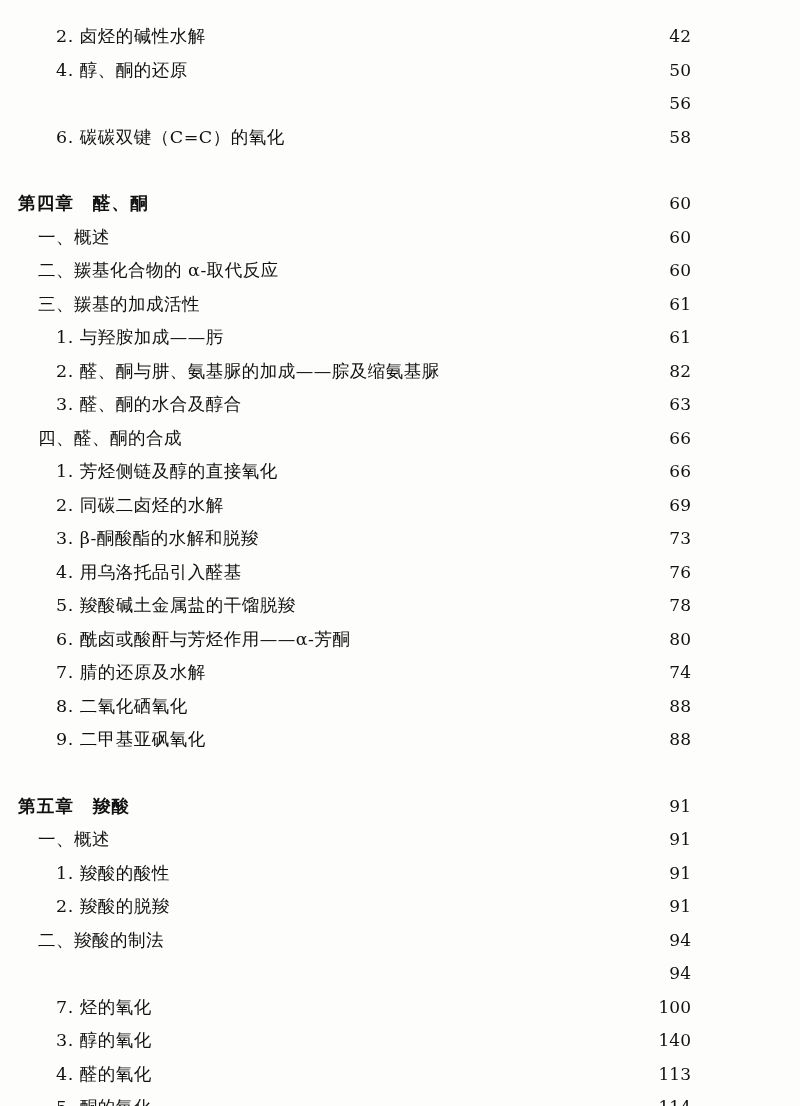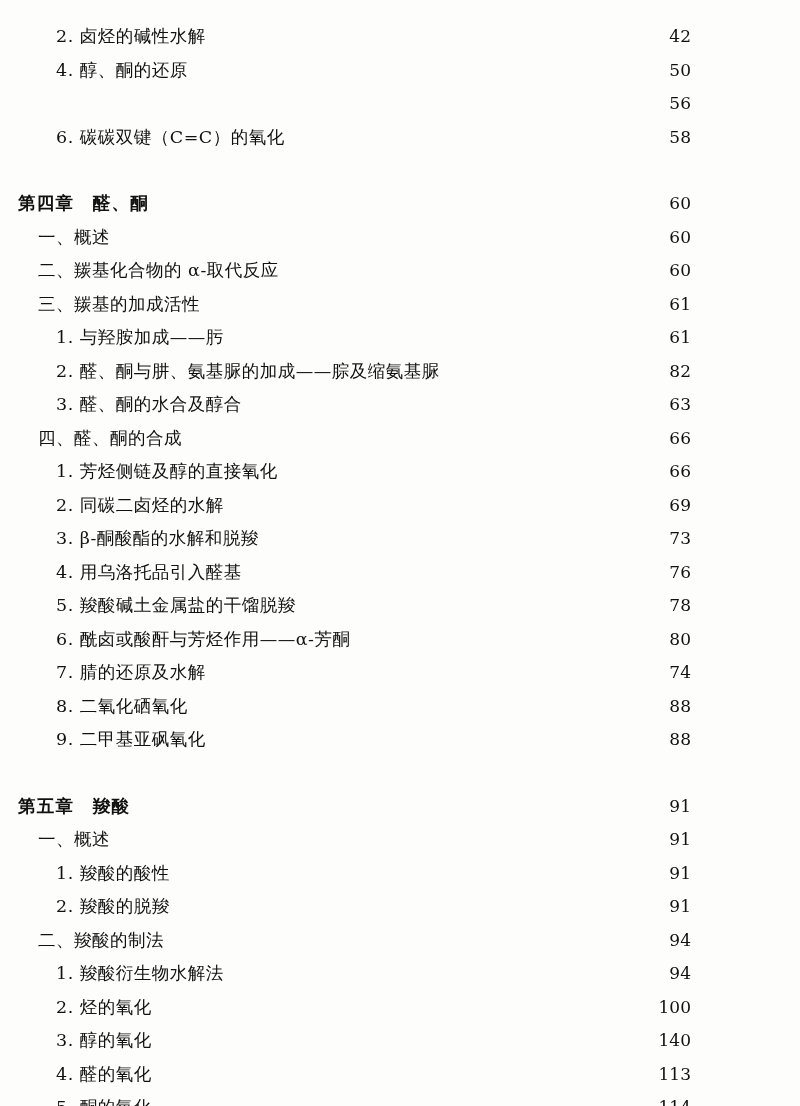--- a/index.html
+++ b/index.html
@@ -213,26 +213,25 @@
       <span class="title">2. 羧酸的脱羧</span>
       <span class="leader"></span>
       <span class="page">91</span>
     </div>
     <div class="row section lvl-section">
       <span class="title">二、羧酸的制法</span>
       <span class="leader"></span>
       <span class="page">94</span>
     </div>
     <div class="row item lvl-item">
-      <span class="title">1. 羧酸衍生物水解法</span>
       <span class="leader"></span>
       <span class="page">94</span>
     </div>
     <div class="row item lvl-item">
-      <span class="title">2. 烃的氧化</span>
+      <span class="title">7. 烃的氧化</span>
       <span class="leader"></span>
       <span class="page">100</span>
     </div>
     <div class="row item lvl-item">
       <span class="title">3. 醇的氧化</span>
       <span class="leader"></span>
       <span class="page">140</span>
     </div>
     <div class="row item lvl-item">
       <span class="title">4. 醛的氧化</span>

